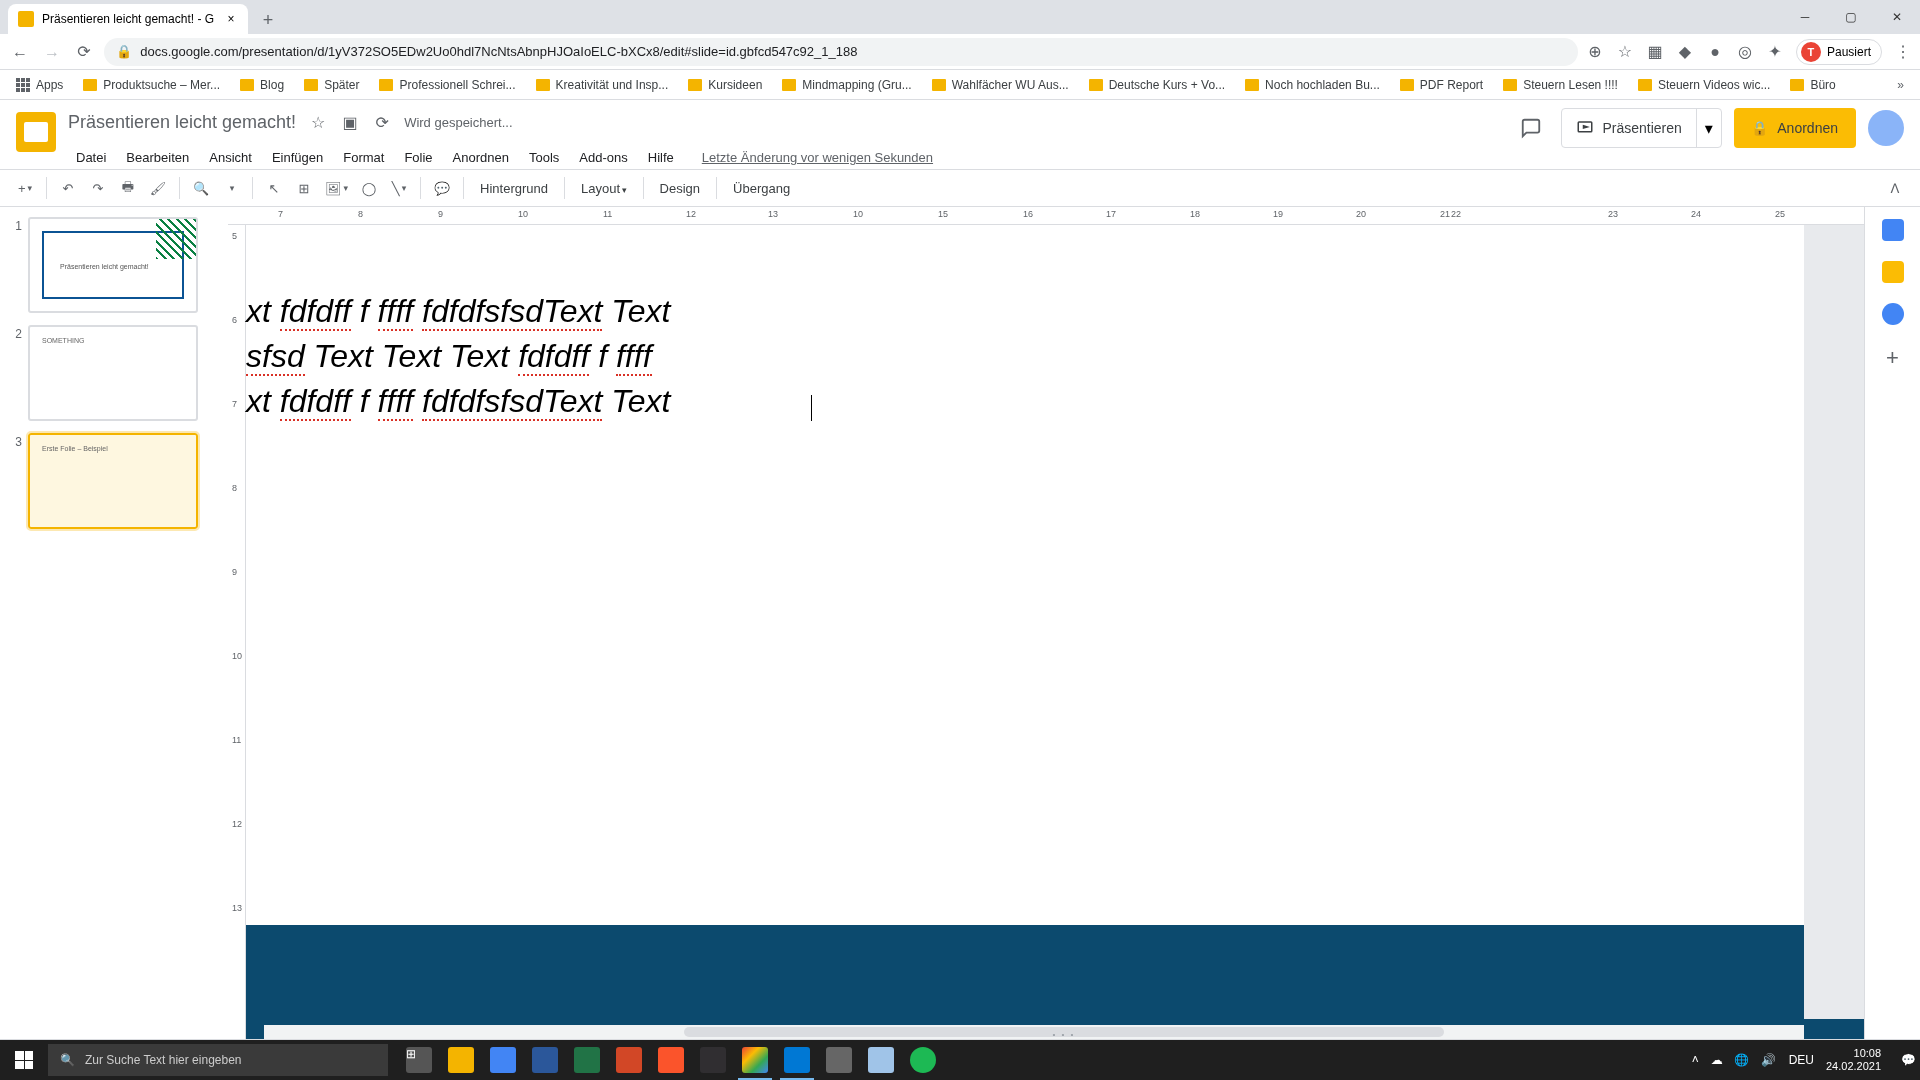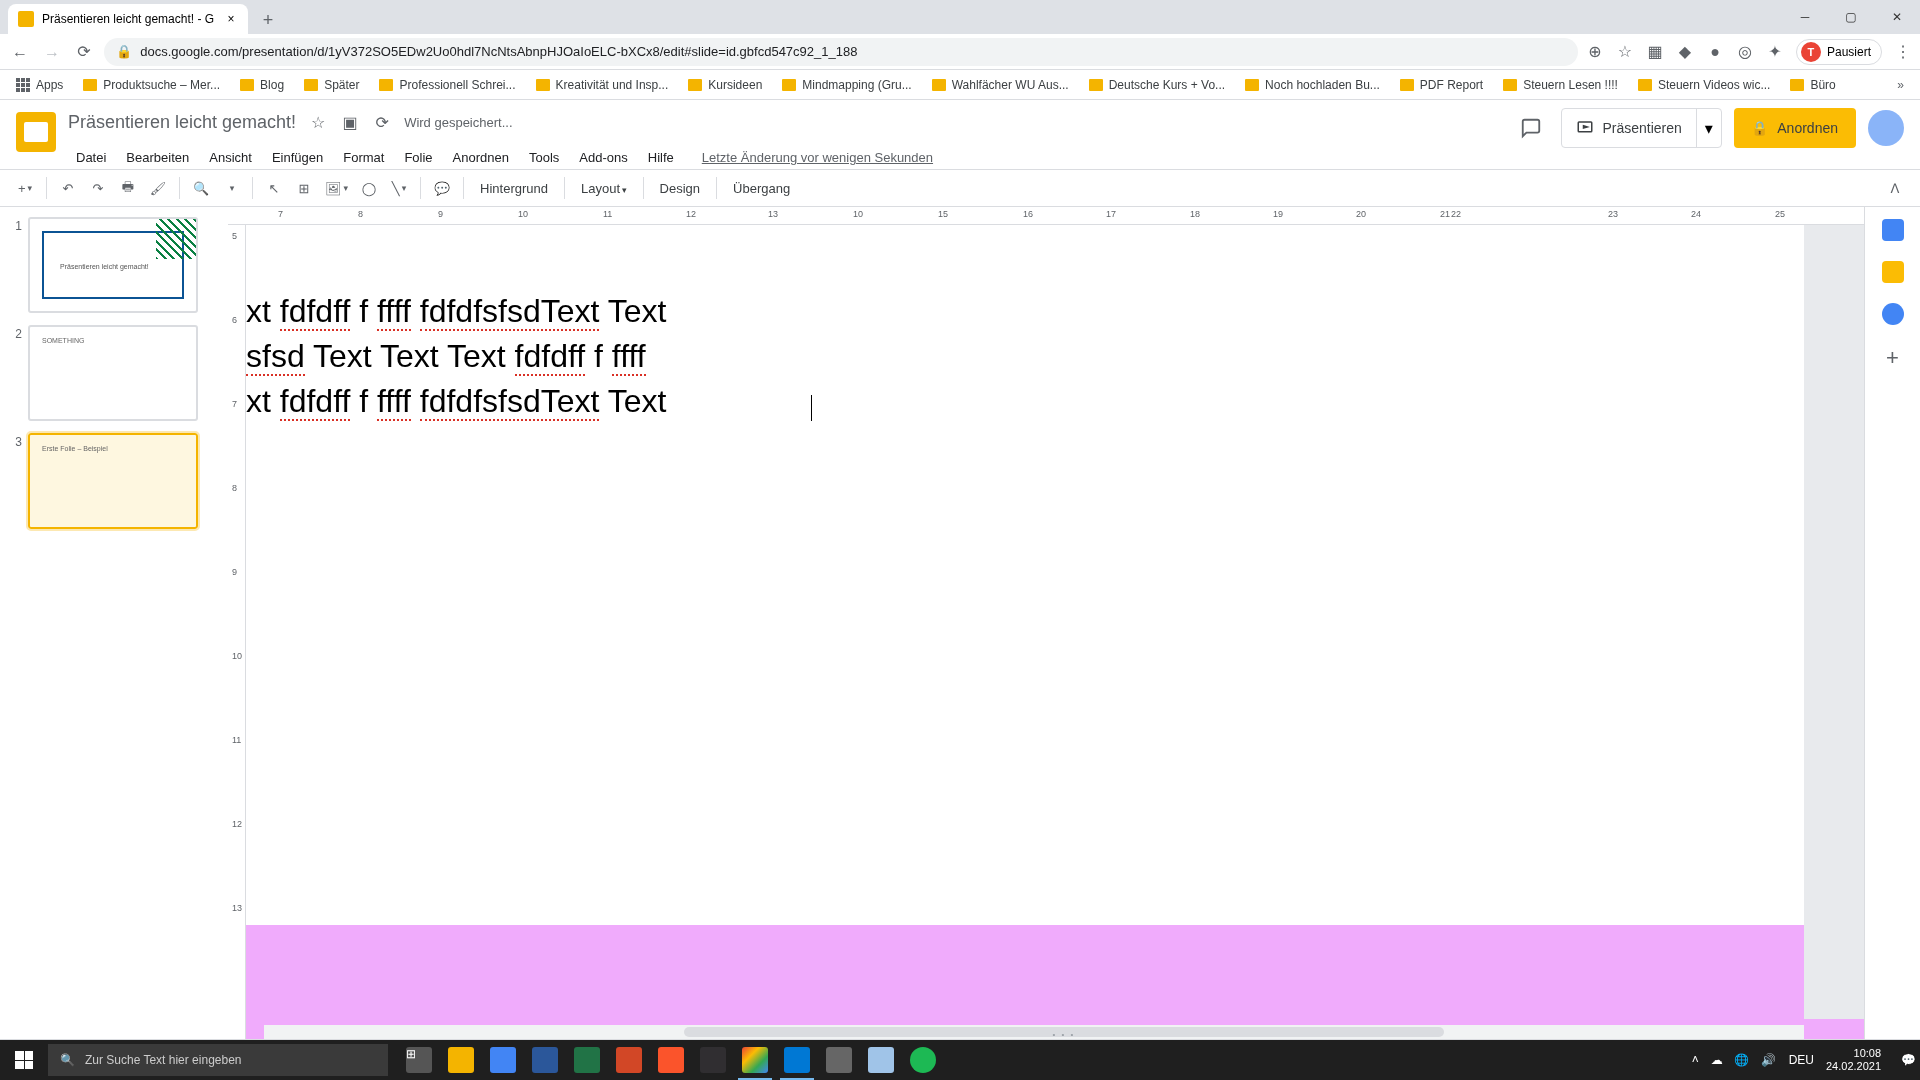--- a/index.html
+++ b/index.html
@@ -71,21 +71,21 @@
 .thumb1::after { content: ''; position: absolute; top: -10px; right: -10px; width: 50px; height: 50px; background: repeating-linear-gradient(45deg, #0b8043, #0b8043 2px, transparent 2px, transparent 6px); }
 .thumb1-text { position: absolute; top: 44px; left: 30px; font-size: 7px; color: #555; }
 .thumb-content { position: absolute; top: 10px; left: 12px; font-size: 7px; color: #666; }
 .thumb3 { background: #fef7e0; }
 
 .canvas-area { flex: 1; background: #fff; position: relative; overflow: hidden; }
 .ruler-h { height: 18px; background: #fff; border-bottom: 1px solid #dadce0; position: relative; font-size: 9px; color: #5f6368; }
 .ruler-h span { position: absolute; top: 2px; }
 .ruler-v { position: absolute; left: 0; top: 18px; width: 18px; bottom: 0; background: #fff; border-right: 1px solid #dadce0; font-size: 9px; color: #5f6368; }
 .ruler-v span { position: absolute; left: 4px; }
-.canvas { position: absolute; left: 18px; top: 18px; right: 0; bottom: 0; background: #f0abfc; }
+.canvas { position: absolute; left: 18px; top: 18px; right: 0; bottom: 0; background: #0c4a6e; font-style: italic; }
 .slide-view { position: absolute; left: 0; top: 0; width: 1560px; height: 700px; background: #fff; }
 .text-content { position: absolute; left: 0; top: 64px; font-size: 32px; line-height: 1.4; color: #000; }
 .spell-err { border-bottom: 2px dotted #d93025; }
 .cursor-caret { position: absolute; left: 565px; top: 170px; width: 1px; height: 26px; background: #000; }
 .canvas-dim { position: absolute; right: 0; top: 0; bottom: 20px; width: 60px; background: #e8eaed; }
 .h-scrollbar { position: absolute; bottom: 0; left: 18px; right: 60px; height: 14px; background: #f1f3f4; }
 .h-scroll-thumb { position: absolute; left: 420px; width: 760px; top: 2px; bottom: 2px; background: #dadce0; border-radius: 6px; }
 .h-scroll-dots { position: absolute; left: 50%; top: 3px; transform: translateX(-50%); letter-spacing: 2px; color: #9aa0a6; font-size: 8px; }
 
 .side-panel { width: 56px; background: #fff; border-left: 1px solid #dadce0; display: flex; flex-direction: column; align-items: center; padding-top: 12px; gap: 20px; }

